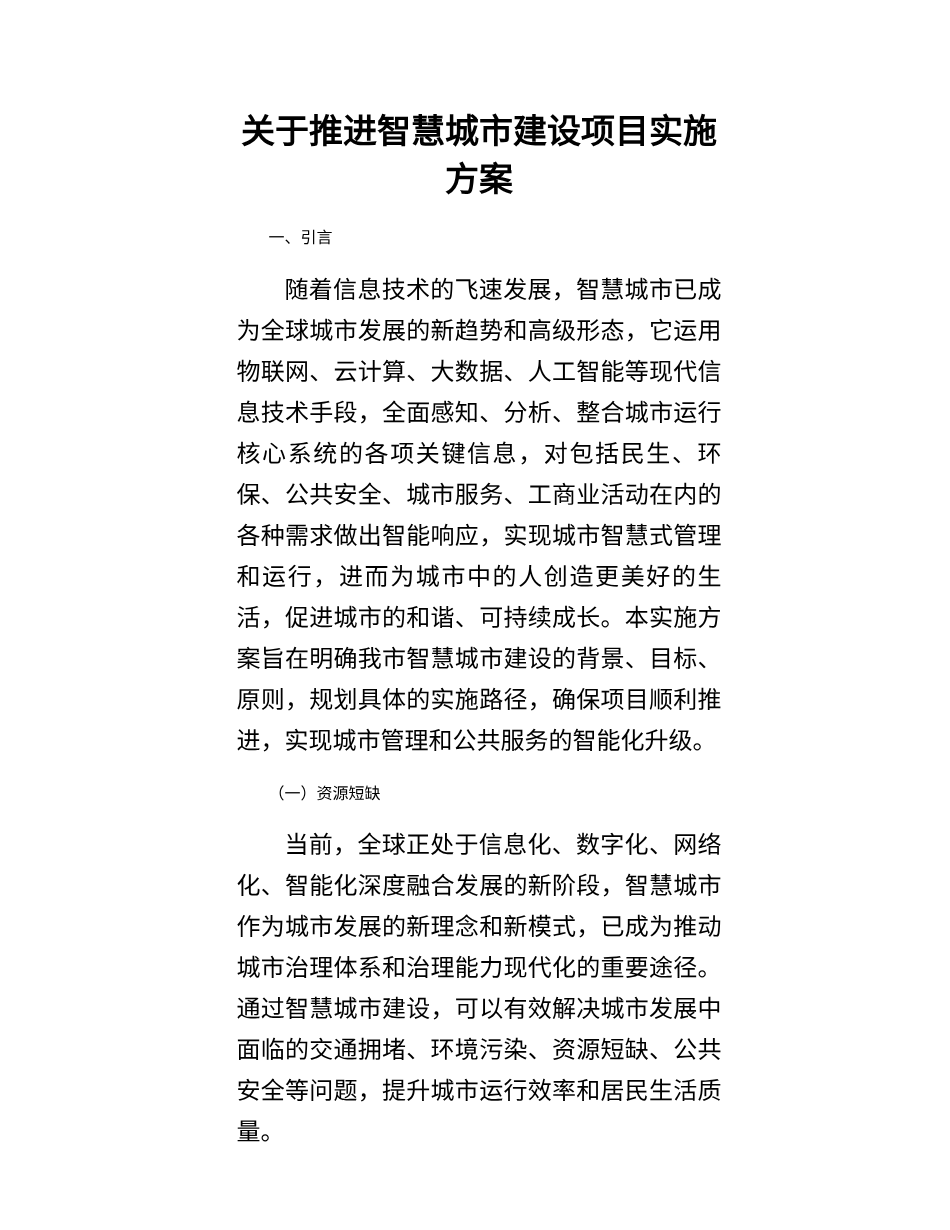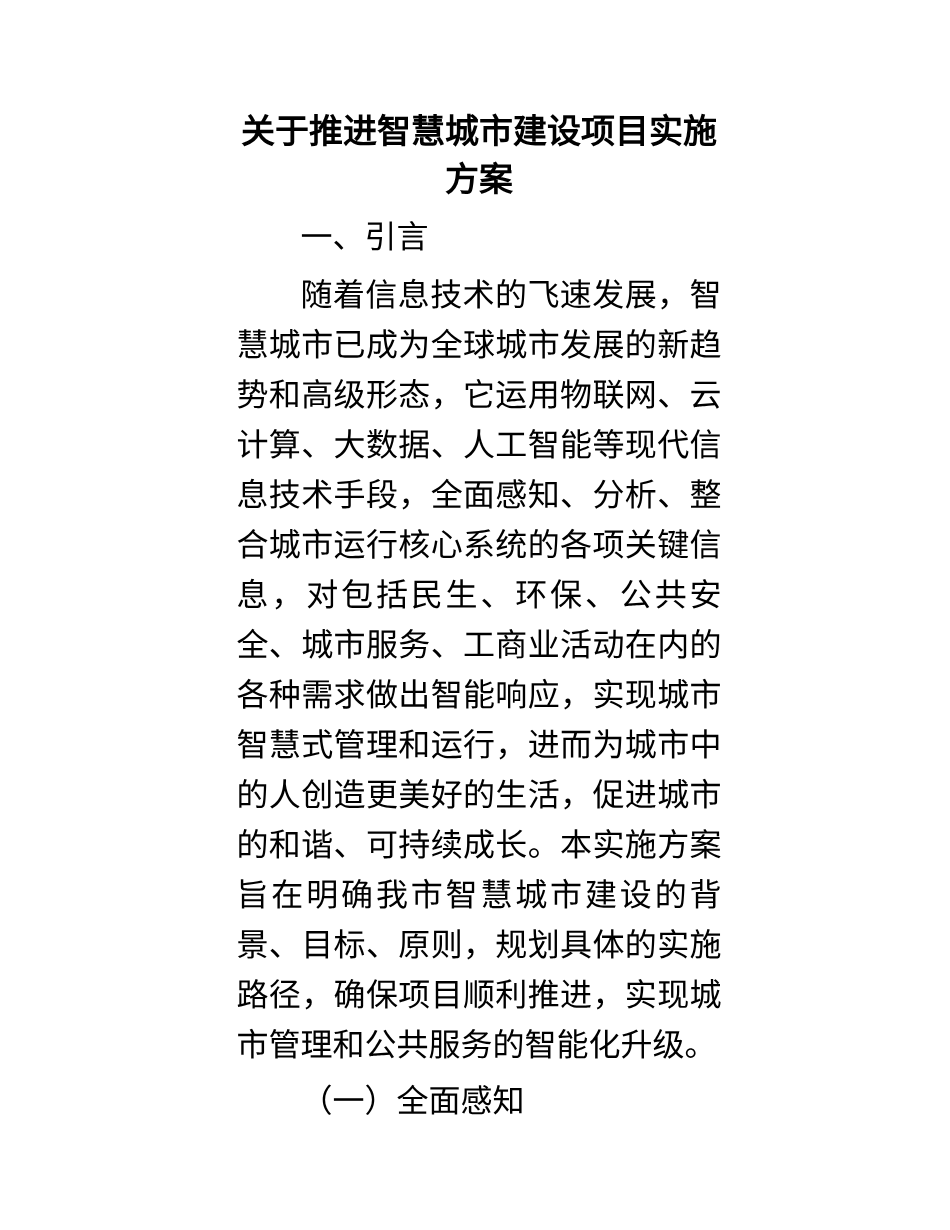--- a/index.html
+++ b/index.html
@@ -21,45 +21,46 @@
   }
   .doc-title {
     font-size: 34px;
     font-weight: 700;
     line-height: 48px;
     text-align: center;
     margin: 0 0 12px 0;
     letter-spacing: 0;
   }
   .para {
-    font-size: 32px;
+    font-size: 24px;
     font-weight: 400;
-    line-height: 50px;
+    line-height: 41px;
     margin: 0 0 10px 0;
     text-align: justify;
     text-indent: 2em;
     word-break: break-all;
     overflow-wrap: break-word;
   }
   .heading {
     
-    font-size: 32px;
+    font-size: 16px;
     font-weight: 400;
     line-height: 43.5px;
     margin: 0 0 10px 0;
     text-indent: 2em;
   }
 </style>
 </head>
 <body>
 
 <div class="page">
   <h1 class="doc-title">关于推进智慧城市建设项目实施方案</h1>
 
   <p class="heading">一、引言</p>
 
   <p class="para">随着信息技术的飞速发展，智慧城市已成为全球城市发展的新趋势和高级形态，它运用物联网、云计算、大数据、人工智能等现代信息技术手段，全面感知、分析、整合城市运行核心系统的各项关键信息，对包括民生、环保、公共安全、城市服务、工商业活动在内的各种需求做出智能响应，实现城市智慧式管理和运行，进而为城市中的人创造更美好的生活，促进城市的和谐、可持续成长。本实施方案旨在明确我市智慧城市建设的背景、目标、原则，规划具体的实施路径，确保项目顺利推进，实现城市管理和公共服务的智能化升级。</p>
 
 
-  <p class="heading">（一）全面感知</p>
+  <p class="heading">（一）资源短缺</p>
 
+  <p class="para">当前，全球正处于信息化、数字化、网络化、智能化深度融合发展的新阶段，智慧城市作为城市发展的新理念和新模式，已成为推动城市治理体系和治理能力现代化的重要途径。通过智慧城市建设，可以有效解决城市发展中面临的交通拥堵、环境污染、资源短缺、公共安全等问题，提升城市运行效率和居民生活质量。</p>
 
 </div>
 
 </body></html>

